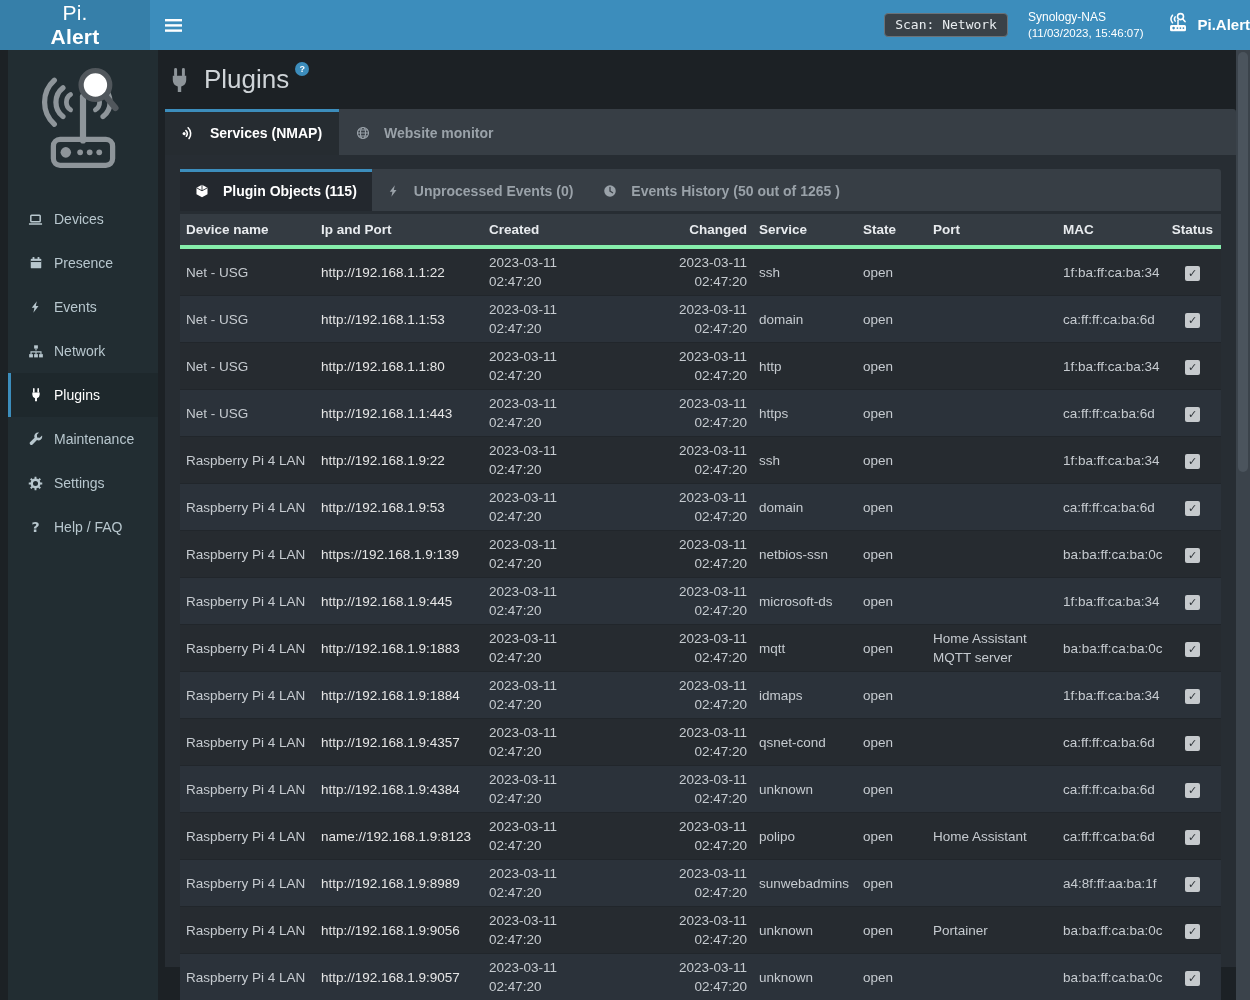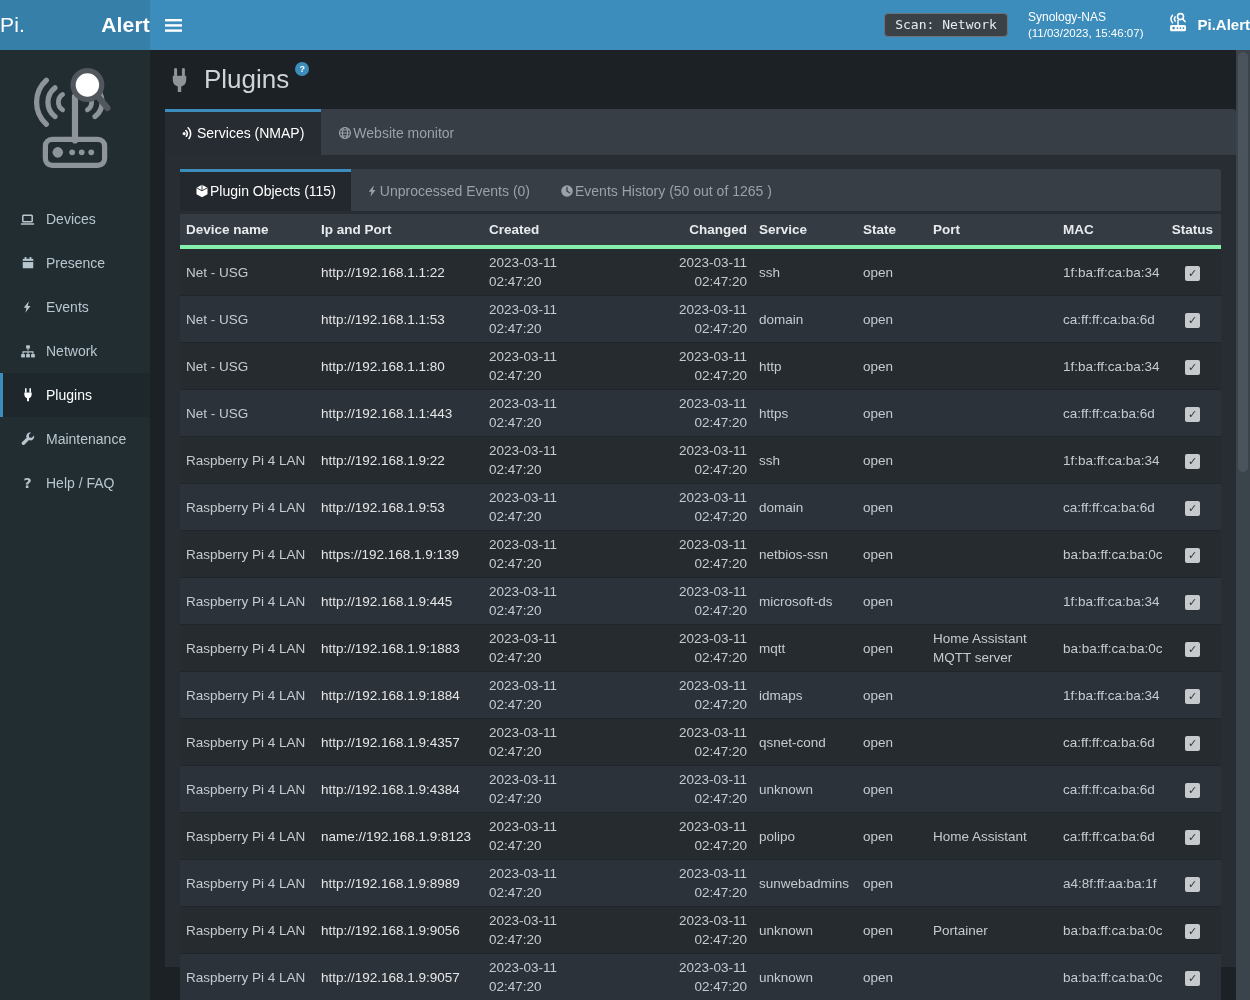--- a/index.html
+++ b/index.html
@@ -8,37 +8,37 @@
     font-family: "Liberation Sans", sans-serif;
     background: #1c2125;
     position: relative;
     overflow: hidden;
     color: #c9ced3;
   }
   
   .navbar { position: absolute; top: 0; left: 0; width: 1250px; height: 50px; display: flex; z-index: 20; }
   .navbar-logo {
     width: 150px; background: #367fa9; color: #fff;
-    display: flex; align-items: center; justify-content: space-between;
-    font-size: 21px; letter-spacing: 0.2px;
+    display: flex; align-items: center; justify-content: center;
+    font-size: 21px; letter-spacing: 0.2px; flex-direction: column;
   }
   .navbar-logo .bold { font-weight: bold; }
   .navbar-main { flex: 1; background: #3c8dbc; display: flex; align-items: center; }
   .hamburger { width: 46px; height: 50px; display: flex; align-items: center; justify-content: center; cursor: pointer; }
   .nav-right { margin-left: auto; display: flex; align-items: center; gap: 20px; padding-right: 0; }
   .scan-badge {
     font-family: "DejaVu Sans Mono", monospace; font-size: 13px; color: #e9edf0;
     background: #3a4147; border: 1px solid #6b7278; border-radius: 4px;
     padding: 3px 10px 4px;
   }
   .host-block { color: #fff; font-size: 12px; line-height: 1.4; }
   .host-block .host-time { font-size: 11.5px; }
   .brand { display: flex; align-items: center; gap: 8px; color: #fff; font-size: 15px; font-weight: bold; }
   
-  .sidebar { position: absolute; top: 50px; left: 0; width: 150px; height: 950px; background: #222d32; }
+  .sidebar { position: absolute; top: 50px; left: 8px; width: 150px; height: 950px; background: #222d32; }
   .sidebar-logo { padding: 14px 0 6px; display: flex; justify-content: center; }
   .menu { list-style: none; margin-top: 20px; }
   .menu-item {
     display: flex; align-items: center; gap: 9px;
     padding: 13px 4px 13px 15px; border-left: 3px solid transparent;
     color: #b8c7ce; font-size: 14px; line-height: 18px; cursor: pointer;
   }
   .menu-item.active { background: #1e282c; border-left-color: #3c8dbc; color: #fff; }
   .mi-icon { width: 19px; display: inline-flex; justify-content: center; align-items: center; flex-shrink: 0; }
   .uni-icon { font-family: "DejaVu Sans", sans-serif; font-size: 15px; line-height: 15px; }
@@ -48,23 +48,23 @@
   .page-title { font-size: 26px; font-weight: 400; line-height: 30px; }
   .title-icon { color: #8e959a; margin-top: 3px; }
   .help-badge {
     width: 14px; height: 14px; border-radius: 50%; background: #3c8dbc; color: #fff;
     font-size: 9px; font-weight: bold; display: inline-flex; align-items: center; justify-content: center;
     margin: -2px 0 0 -6px; cursor: pointer;
   }
   
   .tab-strip { display: flex; background: #373e45; border-radius: 3px 3px 0 0; }
   .tab {
-    display: flex; align-items: center; gap: 1px;
+    display: flex; align-items: center; gap: 14px;
     padding: 13px 17px 14px; font-size: 14px; color: #9aa2a9;
-    border-top: 3px solid transparent; cursor: pointer; white-space: nowrap;
+    border-top: 3px solid transparent; cursor: pointer; white-space: nowrap; font-weight: bold;
   }
   .tab.active { background: #262c31; border-top-color: #3c8dbc; color: #fff; }
   .tab .t-icon { display: inline-flex; }
   
   .box { background: #272d33; width: 1071px; height: 812px; padding: 0 15px 15px; }
   .tabs-inner-wrap { padding-top: 14px; }
   .tabs-inner .tab { padding: 11px 15px 12px; }
   .tabs-inner .tab.active { background: #23282e; }
   
   table { border-collapse: collapse; table-layout: fixed; width: 1041px; margin-top: 3px; font-size: 13.5px; }
@@ -211,20 +211,32 @@
       <li class="menu-item">
         <span class="mi-icon">
           <svg viewBox="0 0 16 16" width="14" height="14">
             <path d="M14.9 4.1a4.3 4.3 0 0 1-5.8 5.1l-5 5a1.9 1.9 0 1 1-2.7-2.7l5-5a4.3 4.3 0 0 1 5.1-5.8L9 3.2l.3 3 3 .3 2.6-2.4z" fill="currentColor"></path>
           </svg>
         </span>
         <span class="mi-label">Maintenance</span>
       </li>
       <li class="menu-item">
         <span class="mi-icon">
+          <svg viewBox="0 0 16 16" width="15" height="15">
+            <g fill="none" stroke="currentColor">
+              <circle cx="8" cy="8" r="4" stroke-width="2.6"></circle>
+              <path d="M8 .8v3M8 12.2v3M.8 8h3M12.2 8h3M2.9 2.9l2.1 2.1M11 11l2.1 2.1M13.1 2.9 11 5M5 11l-2.1 2.1" stroke-width="2"></path>
+            </g>
+            <circle cx="8" cy="8" r="1.7" fill="#222d32"></circle>
+          </svg>
+        </span>
+        <span class="mi-label">Settings</span>
+      </li>
+      <li class="menu-item">
+        <span class="mi-icon">
           <span class="uni-icon" style="font-weight:bold;font-size:14px">?</span>
         </span>
         <span class="mi-label">Help / FAQ</span>
       </li>
     </ul>
 </div>
 
 <div class="content">
   <div class="page-header">
     <span class="title-icon">

